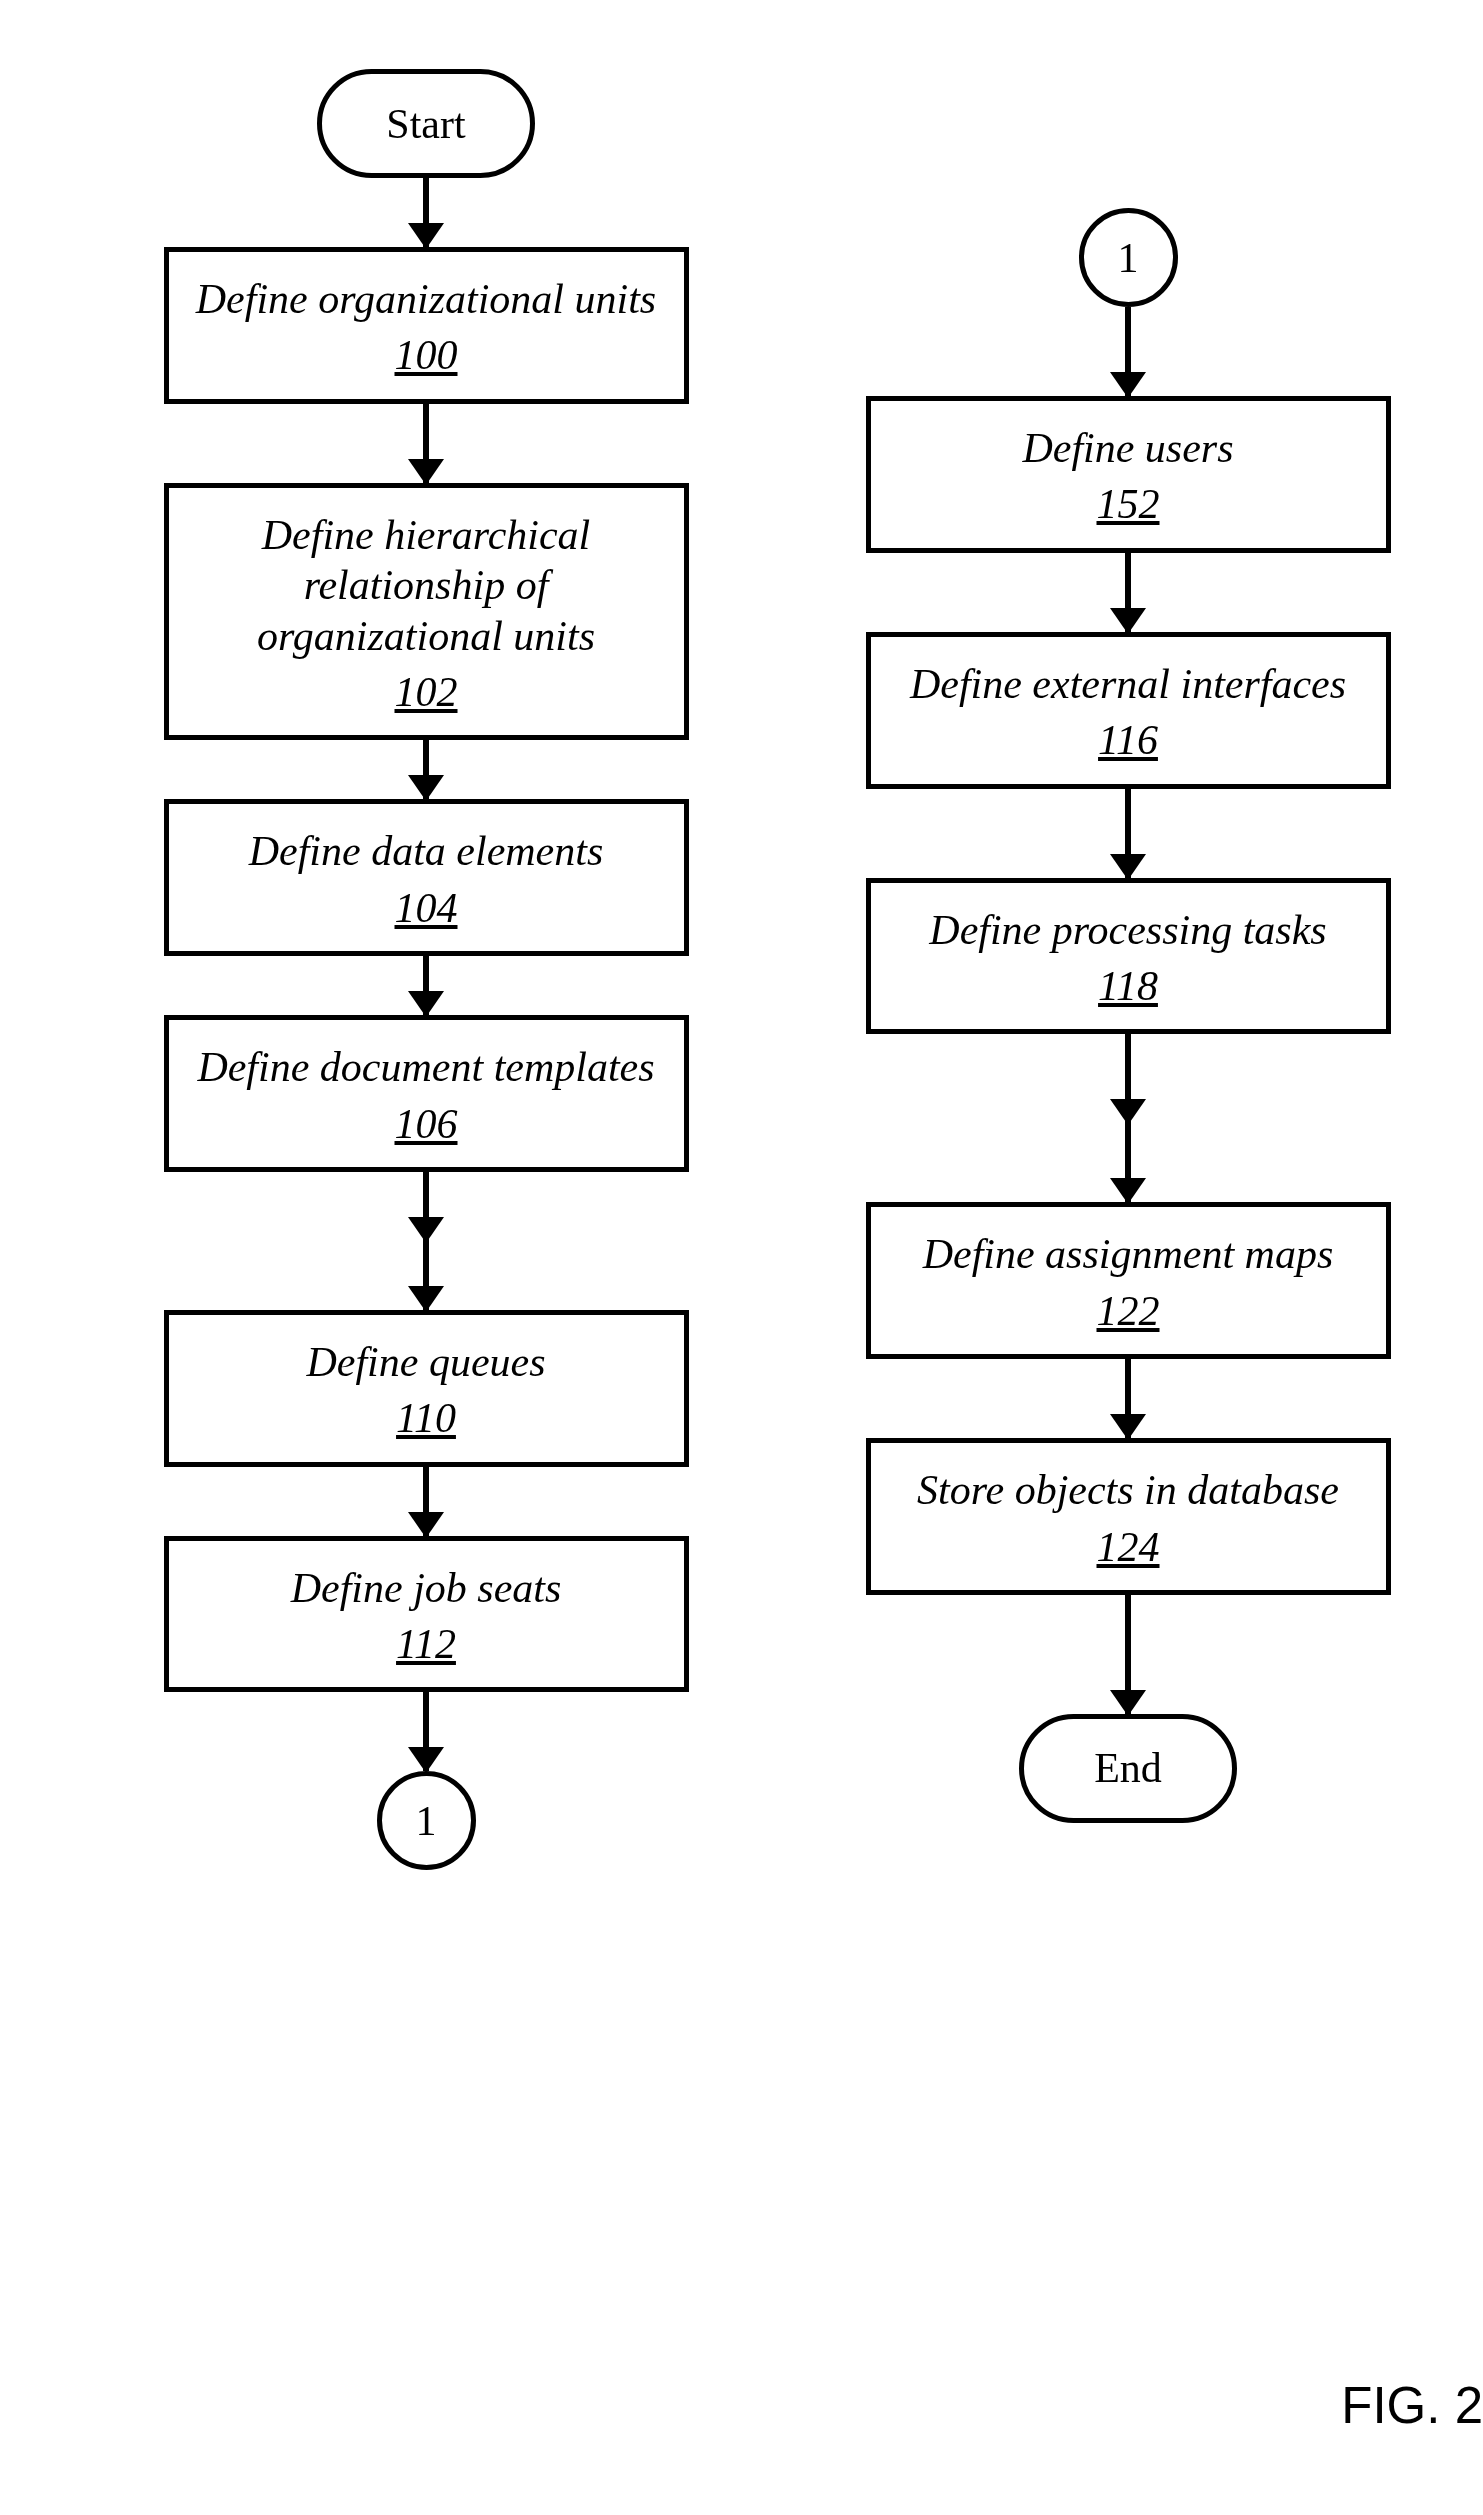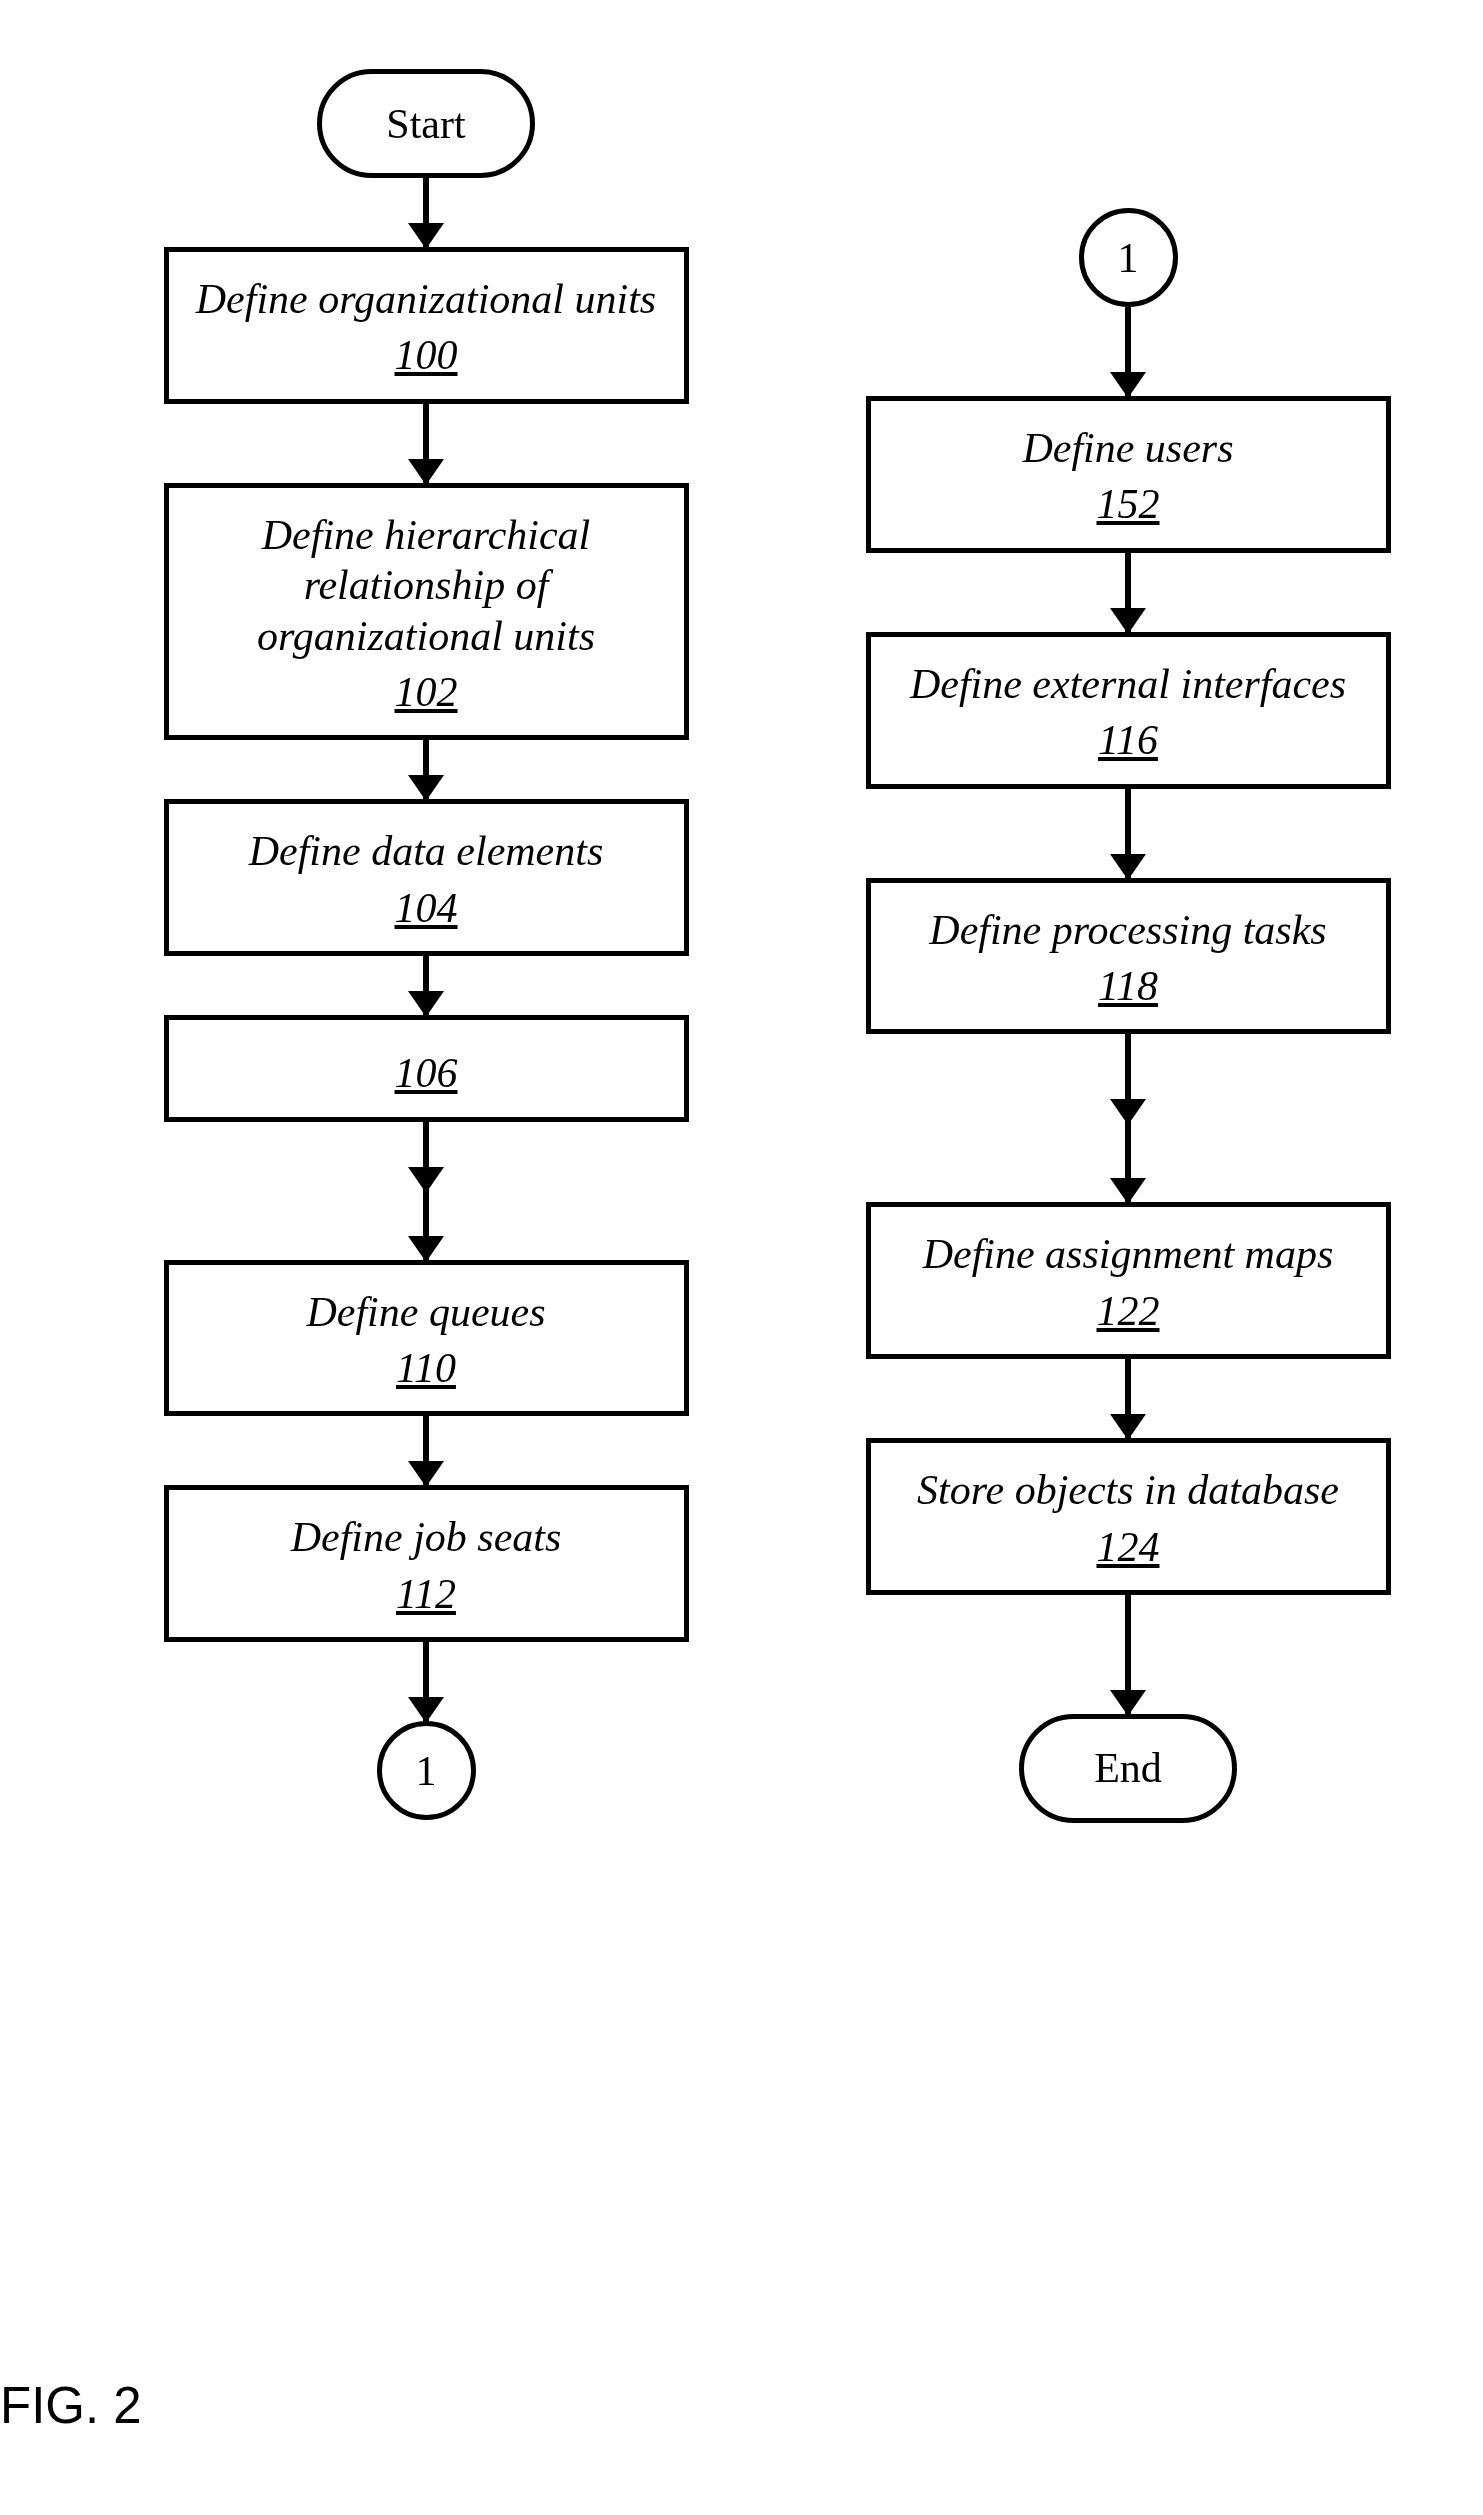--- a/index.html
+++ b/index.html
@@ -81,21 +81,21 @@
     width: 0; height: 0;
     border-left: 18px solid transparent;
     border-right: 18px solid transparent;
     border-top: 26px solid #000;
   }
 
   .fig {
     position: absolute;
     left: 0; right: 0;
     top: 2376px;
-    text-align: left;
+    text-align: right;
     font-size: 51px;
     font-family: Arial, Helvetica, sans-serif;
   }
 </style>
 </head>
 <body>
 
 <div class="page">
 
   <div class="col left">
@@ -114,20 +114,21 @@
     </div>
     <div class="arrow" style="height:59px"></div>
 
     <div class="process">
       <div>Define data elements</div>
       <div class="ref">104</div>
     </div>
     <div class="arrow" style="height:59px"></div>
 
     <div class="process">
+      <div>Define document templates</div>
       <div class="ref">106</div>
     </div>
     <div class="arrow" style="height:69px"></div>
 
     <div class="arrow" style="height:69px"></div>
 
     <div class="process">
       <div>Define queues</div>
       <div class="ref">110</div>
     </div>

